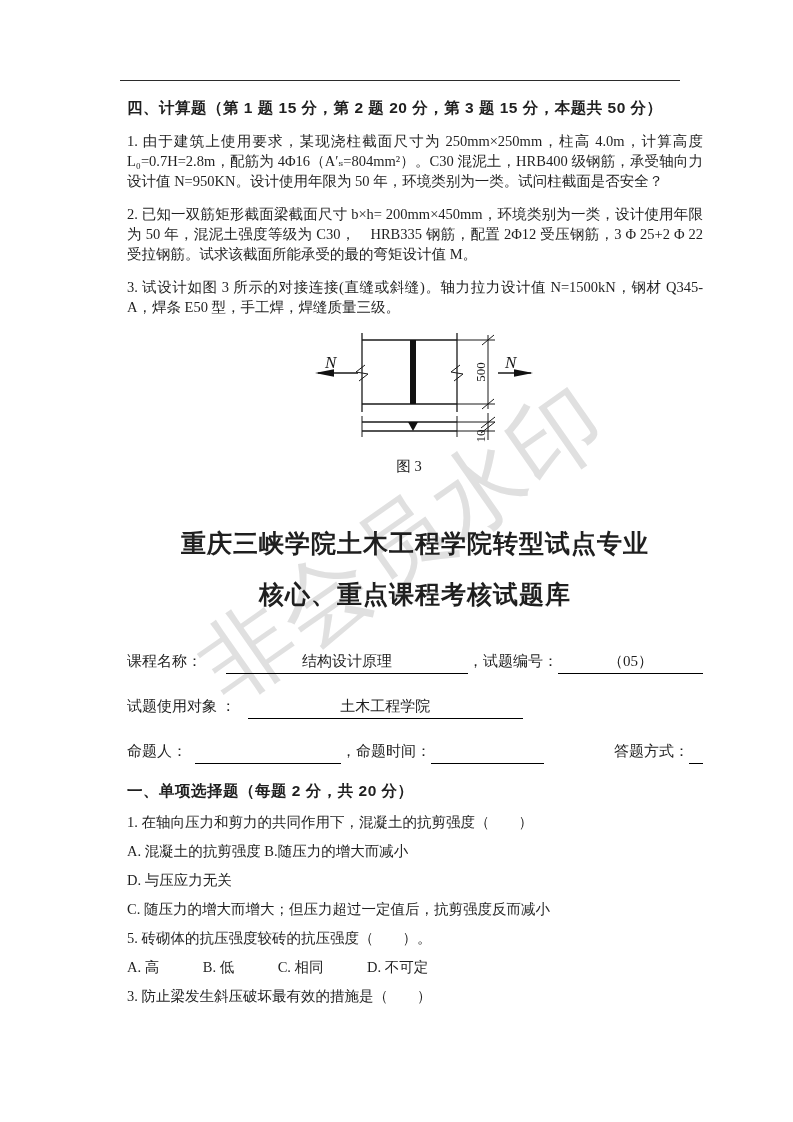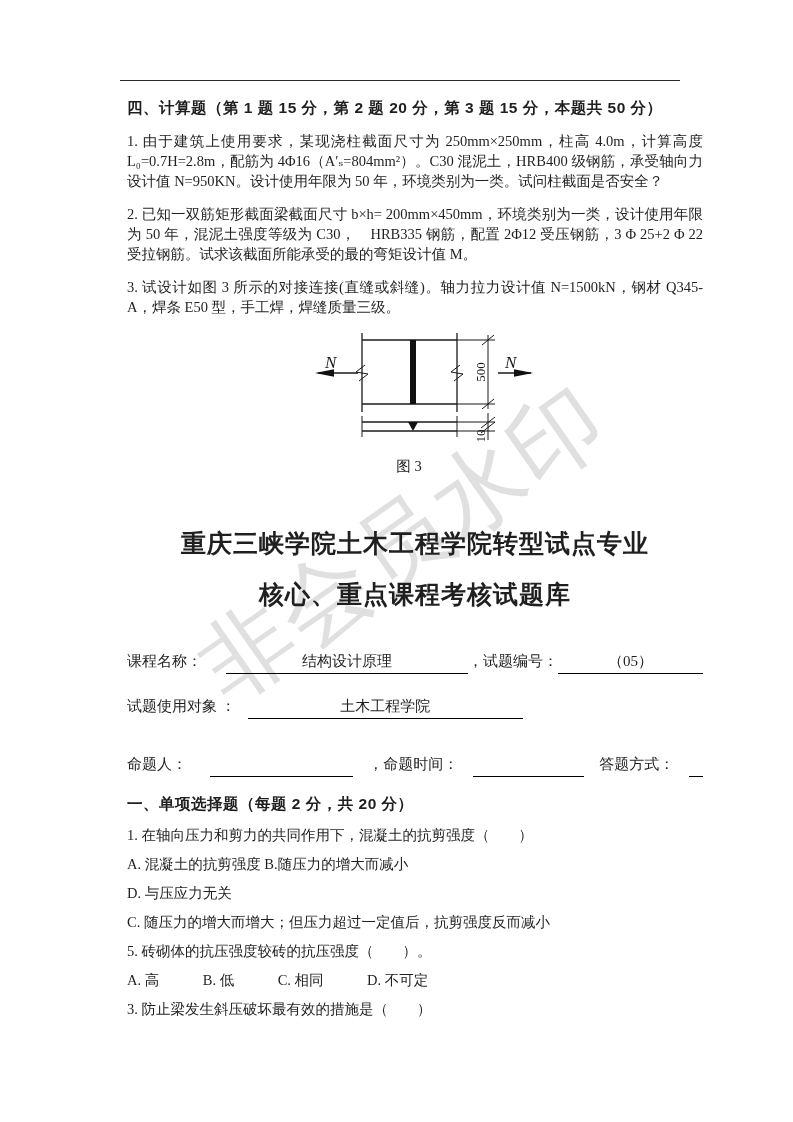--- a/index.html
+++ b/index.html
@@ -69,21 +69,21 @@
   .big-title.first{margin-top:46px;}
   .big-title.second{margin-top:21px;}
   .form-row{
     display:flex;align-items:center;
     font-size:15px;line-height:24px;
     height:24px;
     white-space:nowrap;
   }
   .form-row.r1{margin-top:40px;}
   .form-row.r2{margin-top:21px;}
-  .form-row.r3{margin-top:34px;gap:15px;}
+  .form-row.r3{margin-top:21px;}
   .uline{
     display:inline-block;
     border-bottom:1.2px solid #000;
     text-align:center;
     height:24px;
   }
   .q-line{
     font-size:14.5px;line-height:29px;margin:0;
     white-space:pre-wrap;
   }

